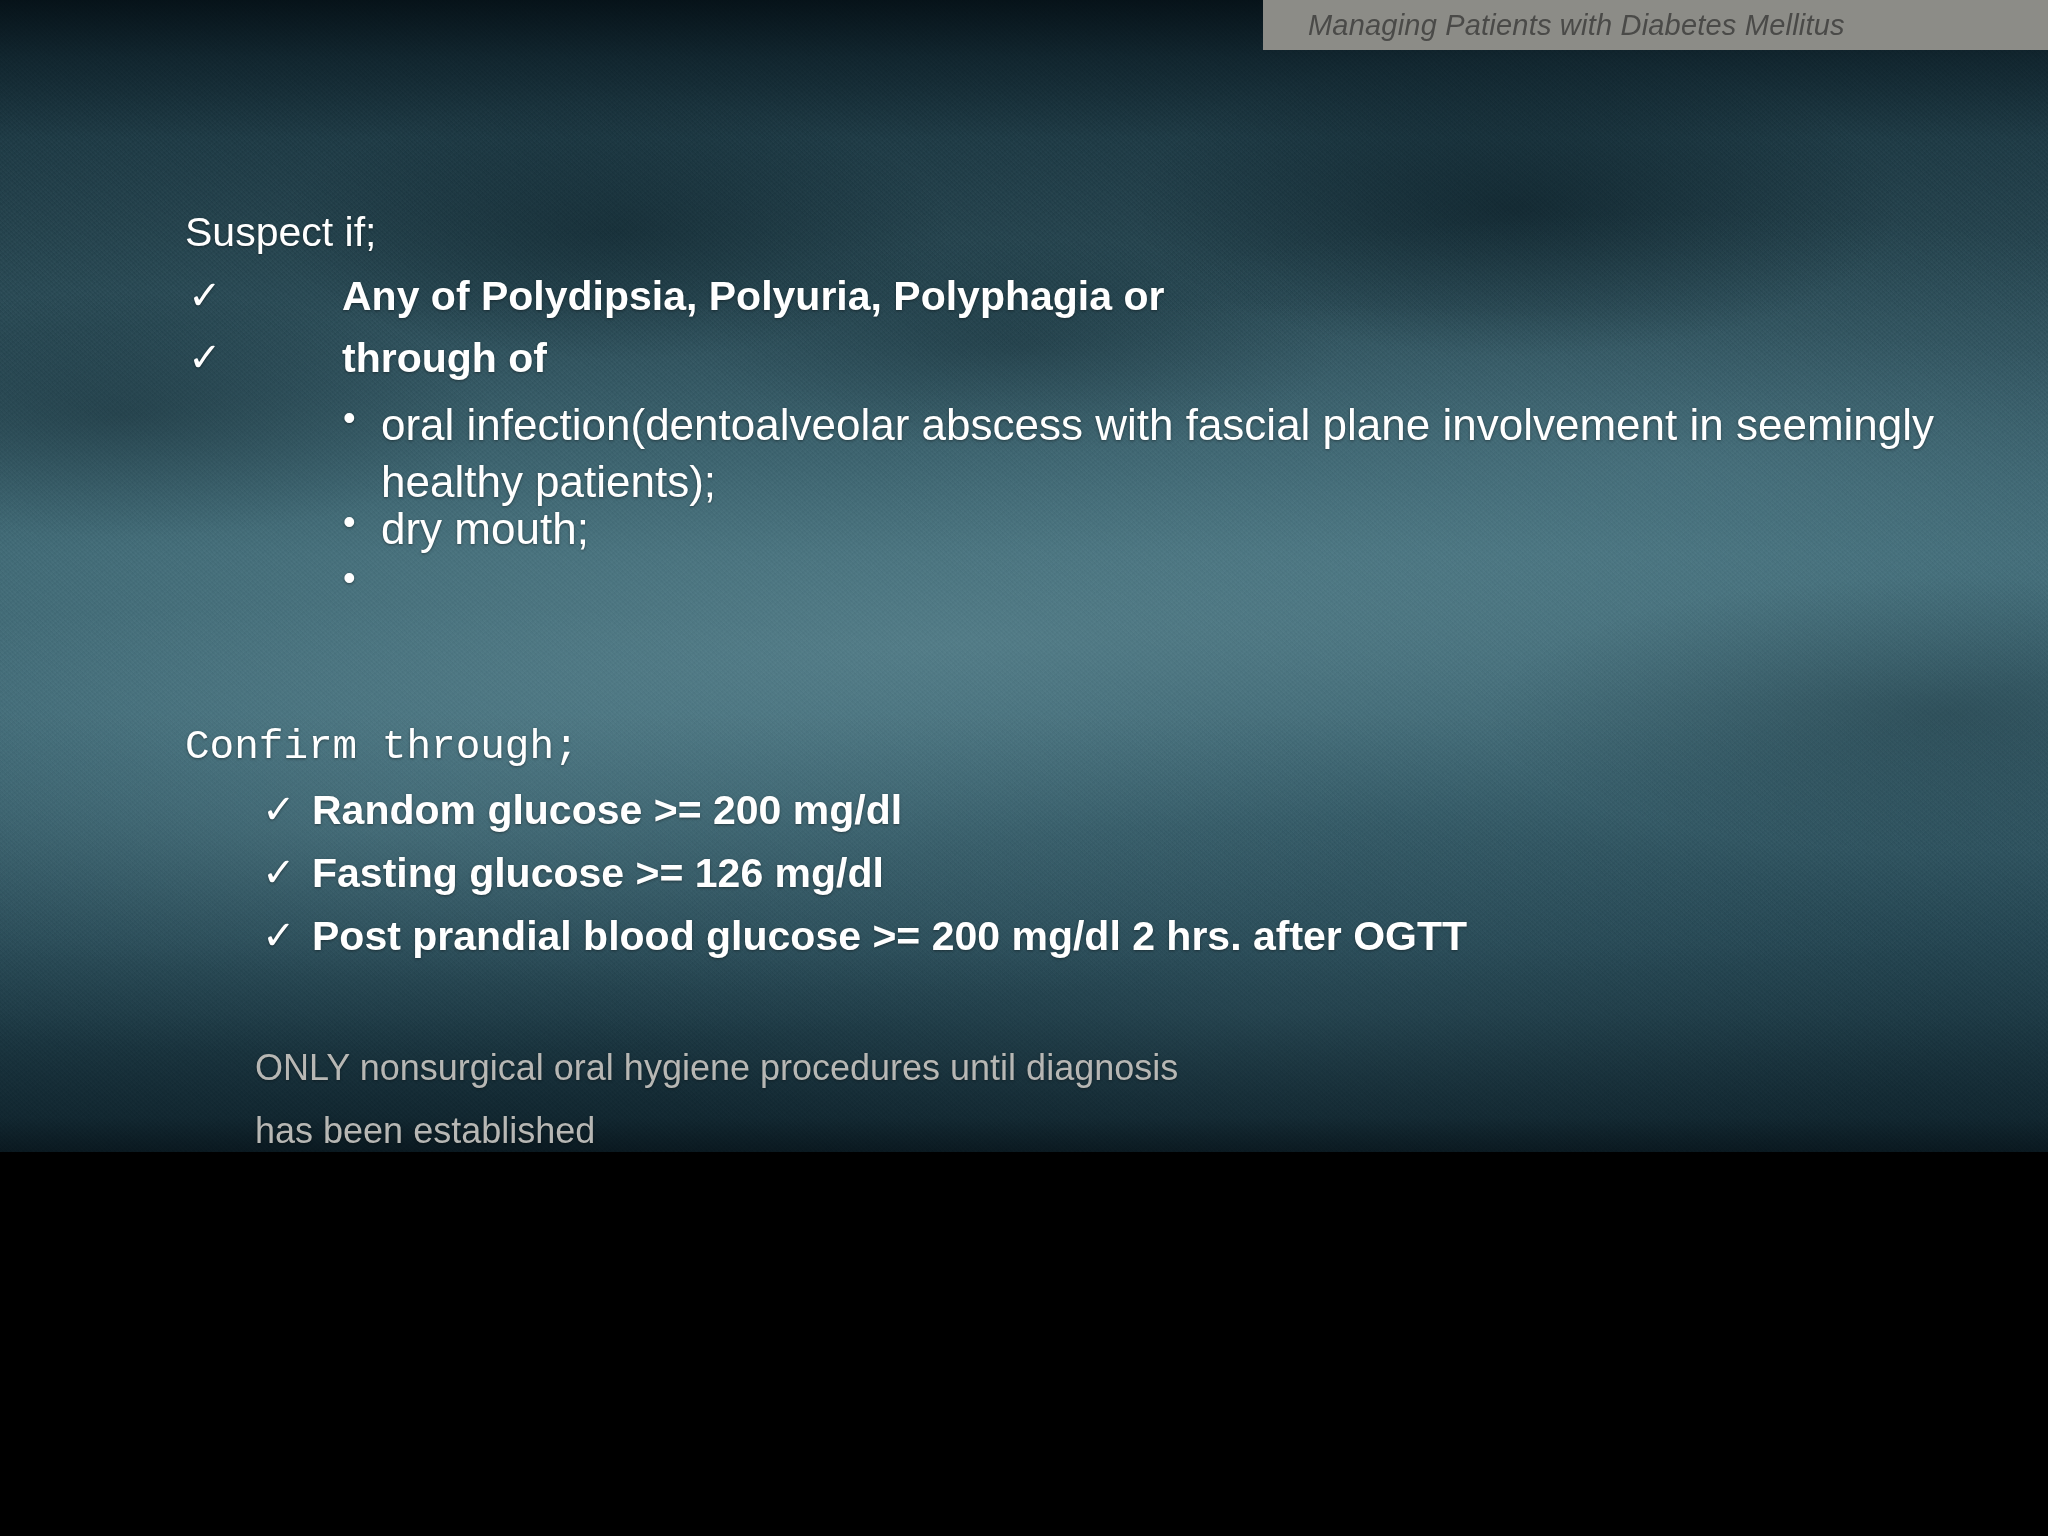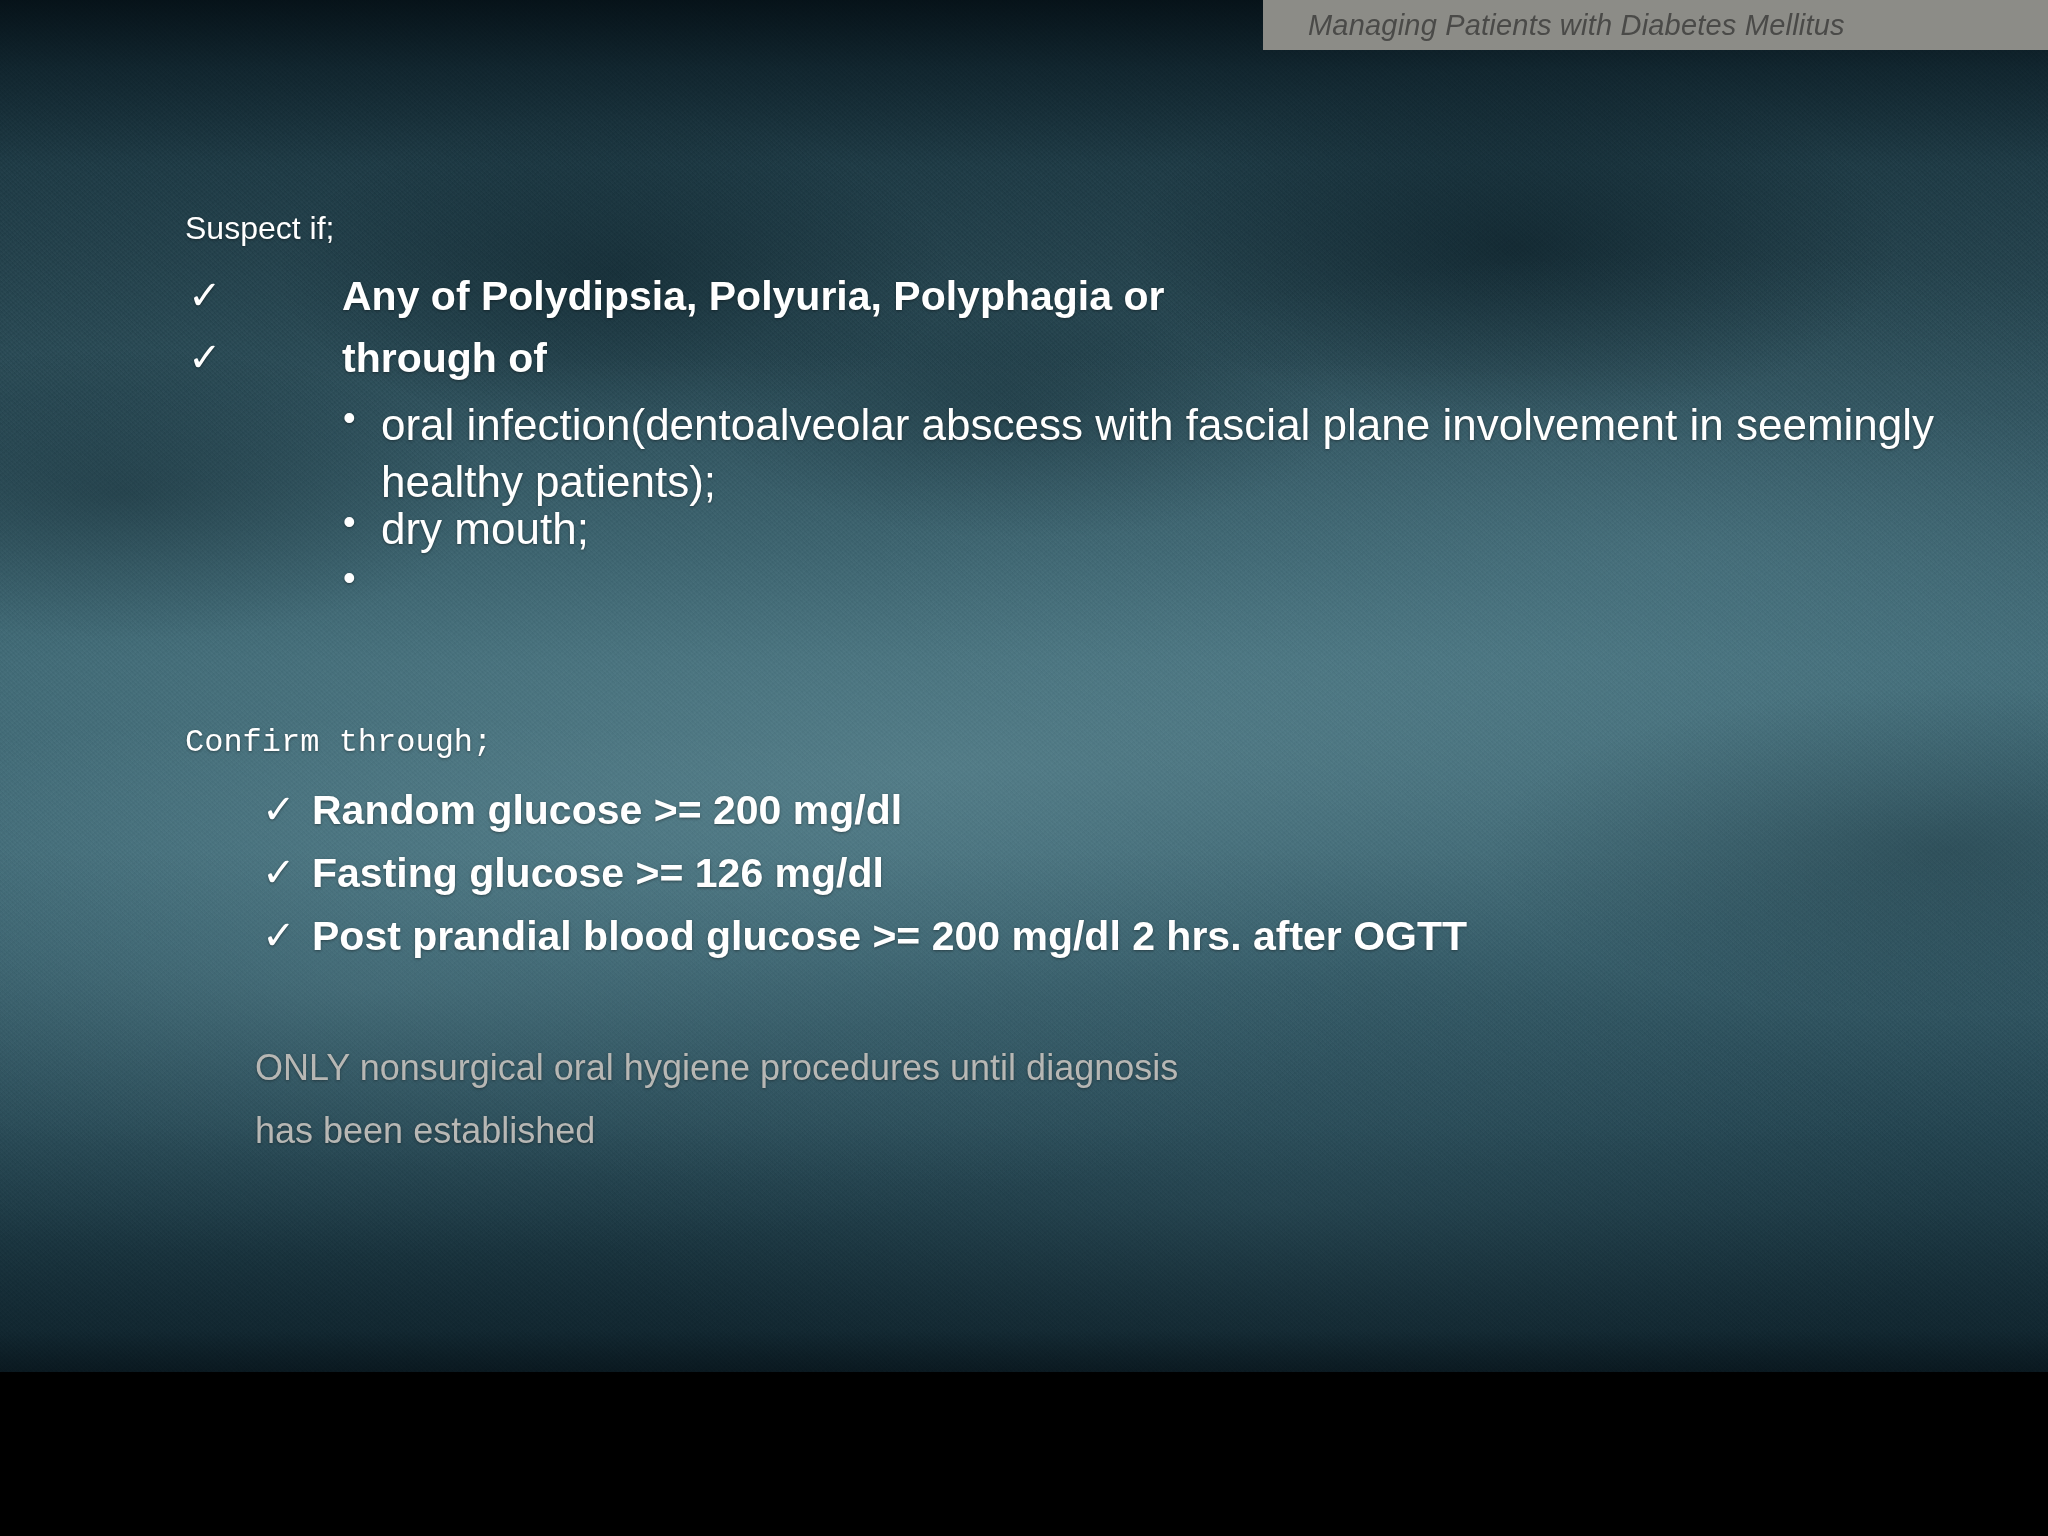--- a/index.html
+++ b/index.html
@@ -4,21 +4,21 @@
 <title>Undiagnosed Diabetes Slide</title>
 <style>
   html, body {
     margin: 0;
     padding: 0;
     background: #000;
   }
   #slide {
     position: relative;
     width: 2048px;
-    height: 1372px;
+    height: 1152px;
     overflow: hidden;
     font-family: "Liberation Sans", sans-serif;
     color: #ffffff;
     
     background-color: #2d4c56;
     background-image:
       
       linear-gradient(to bottom,
         rgba(5,16,22,0.92) 0%,
         rgba(10,26,34,0.62) 5%,
@@ -75,21 +75,21 @@
     font-family: "Liberation Sans", sans-serif;
     font-size: 62px;
     line-height: 1.0;
     color: #ffffff;
     white-space: nowrap;
     text-shadow: 0 1px 3px rgba(0,0,0,0.45);
   }
 
   .lvl1 {
     position: absolute;
-    font-size: 32px;
+    font-size: 41px;
     line-height: 1.0;
     color: #ffffff;
     white-space: nowrap;
     text-shadow: 0 1px 3px rgba(0,0,0,0.40);
   }
 
   .check-row {
     position: absolute;
     display: flex;
     align-items: flex-start;

